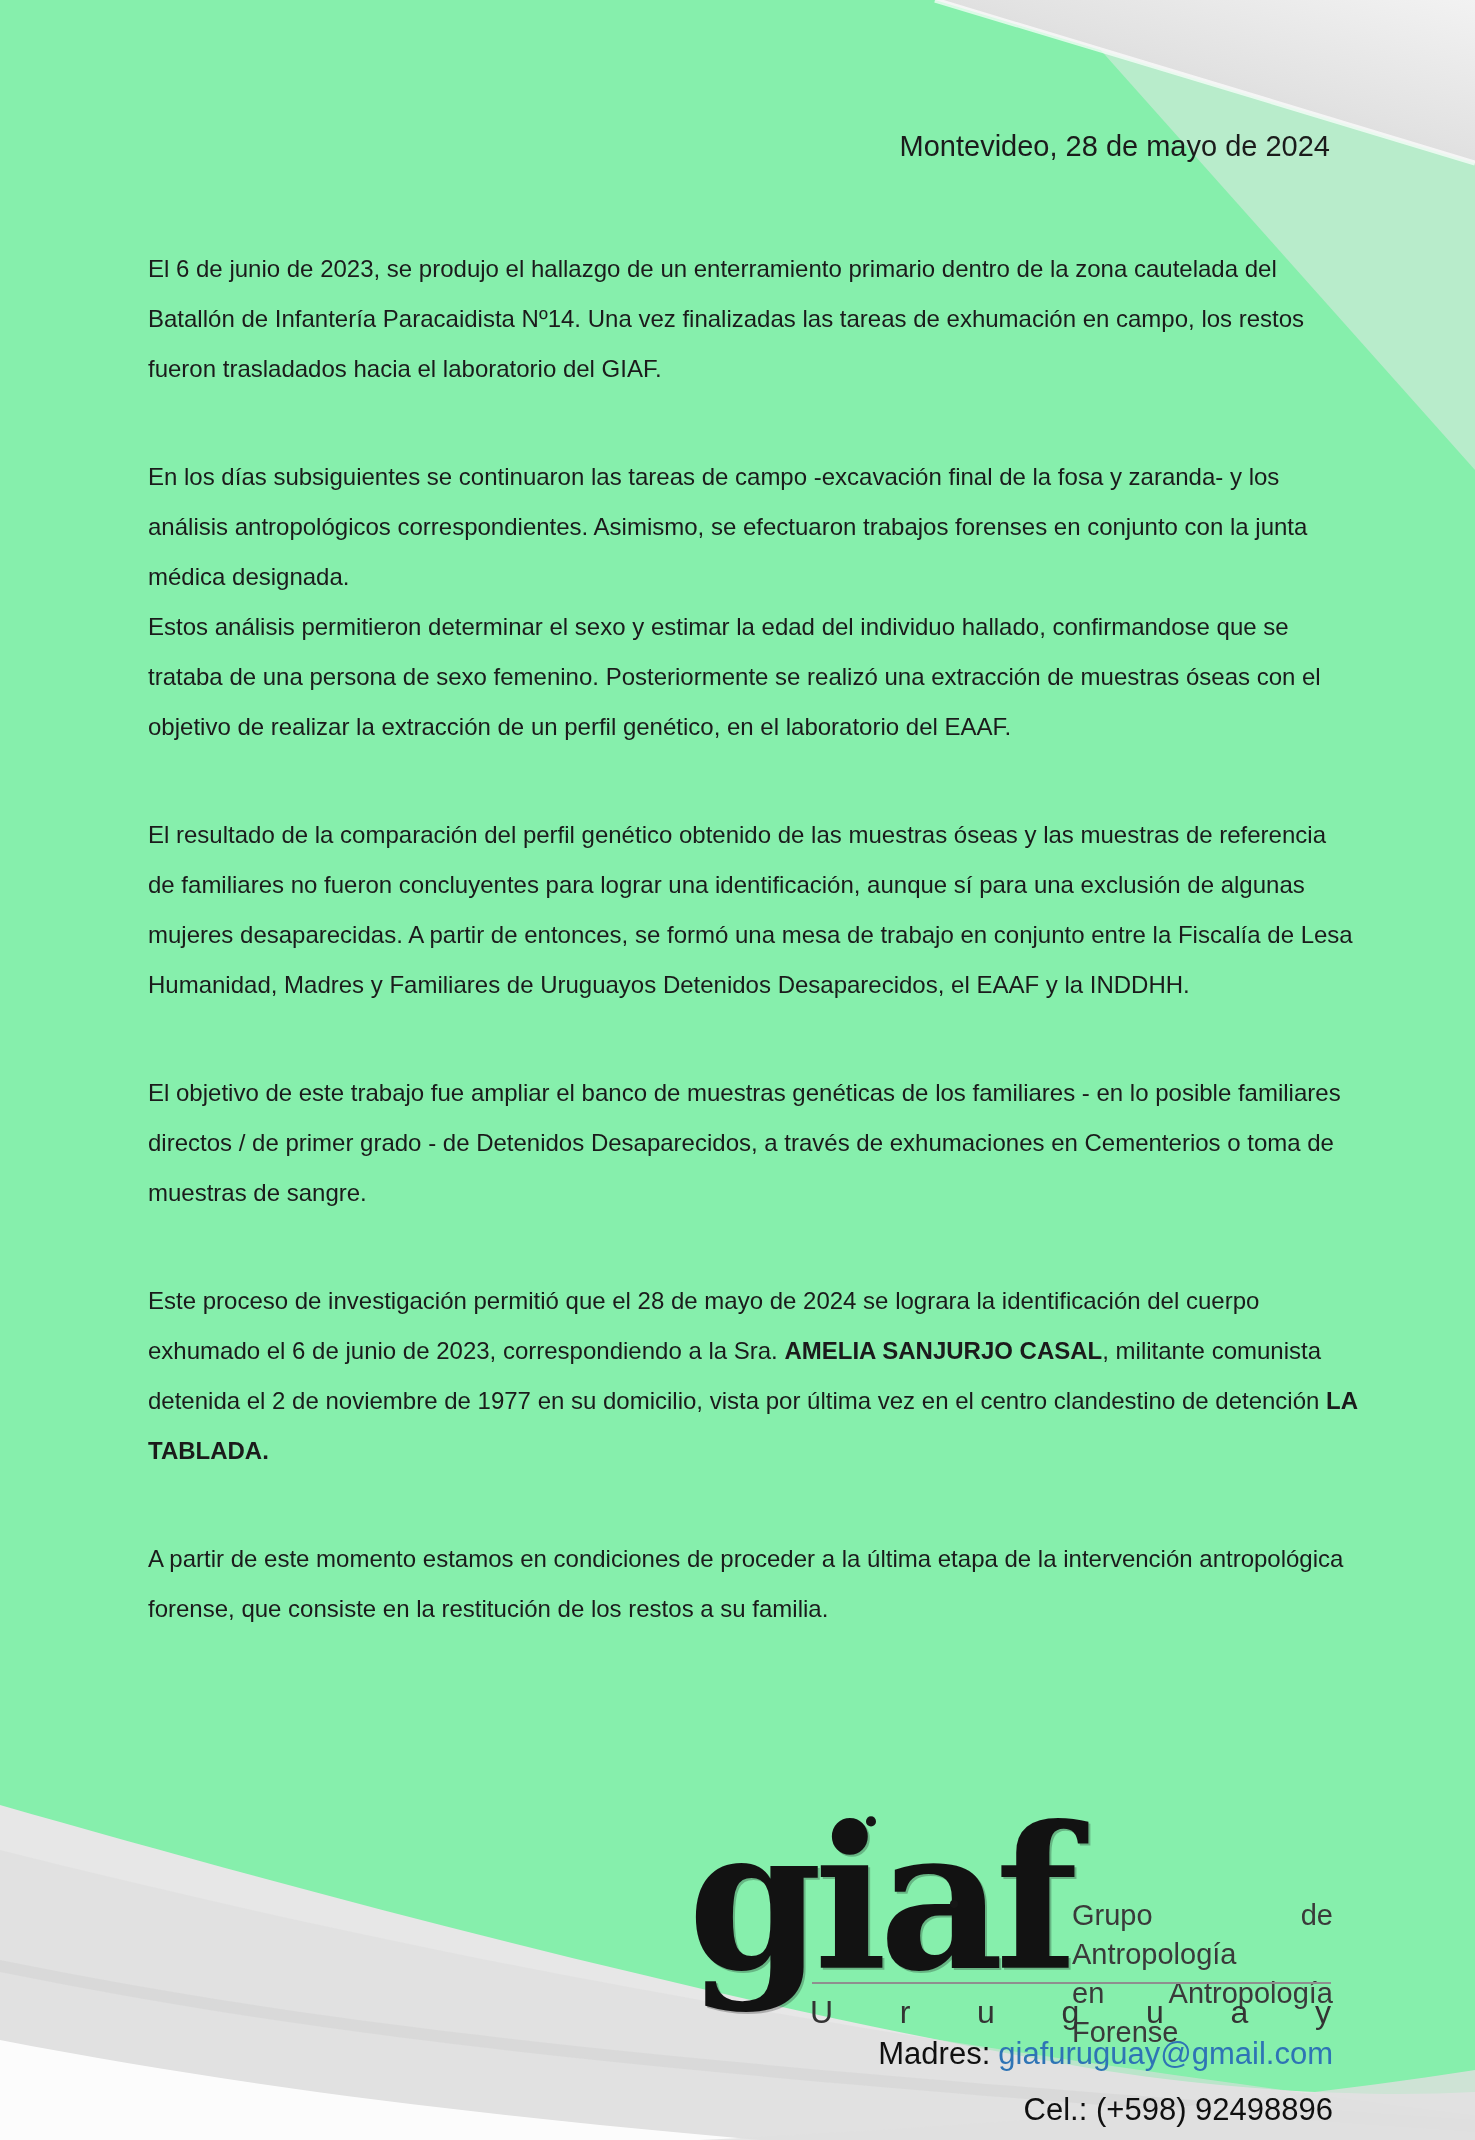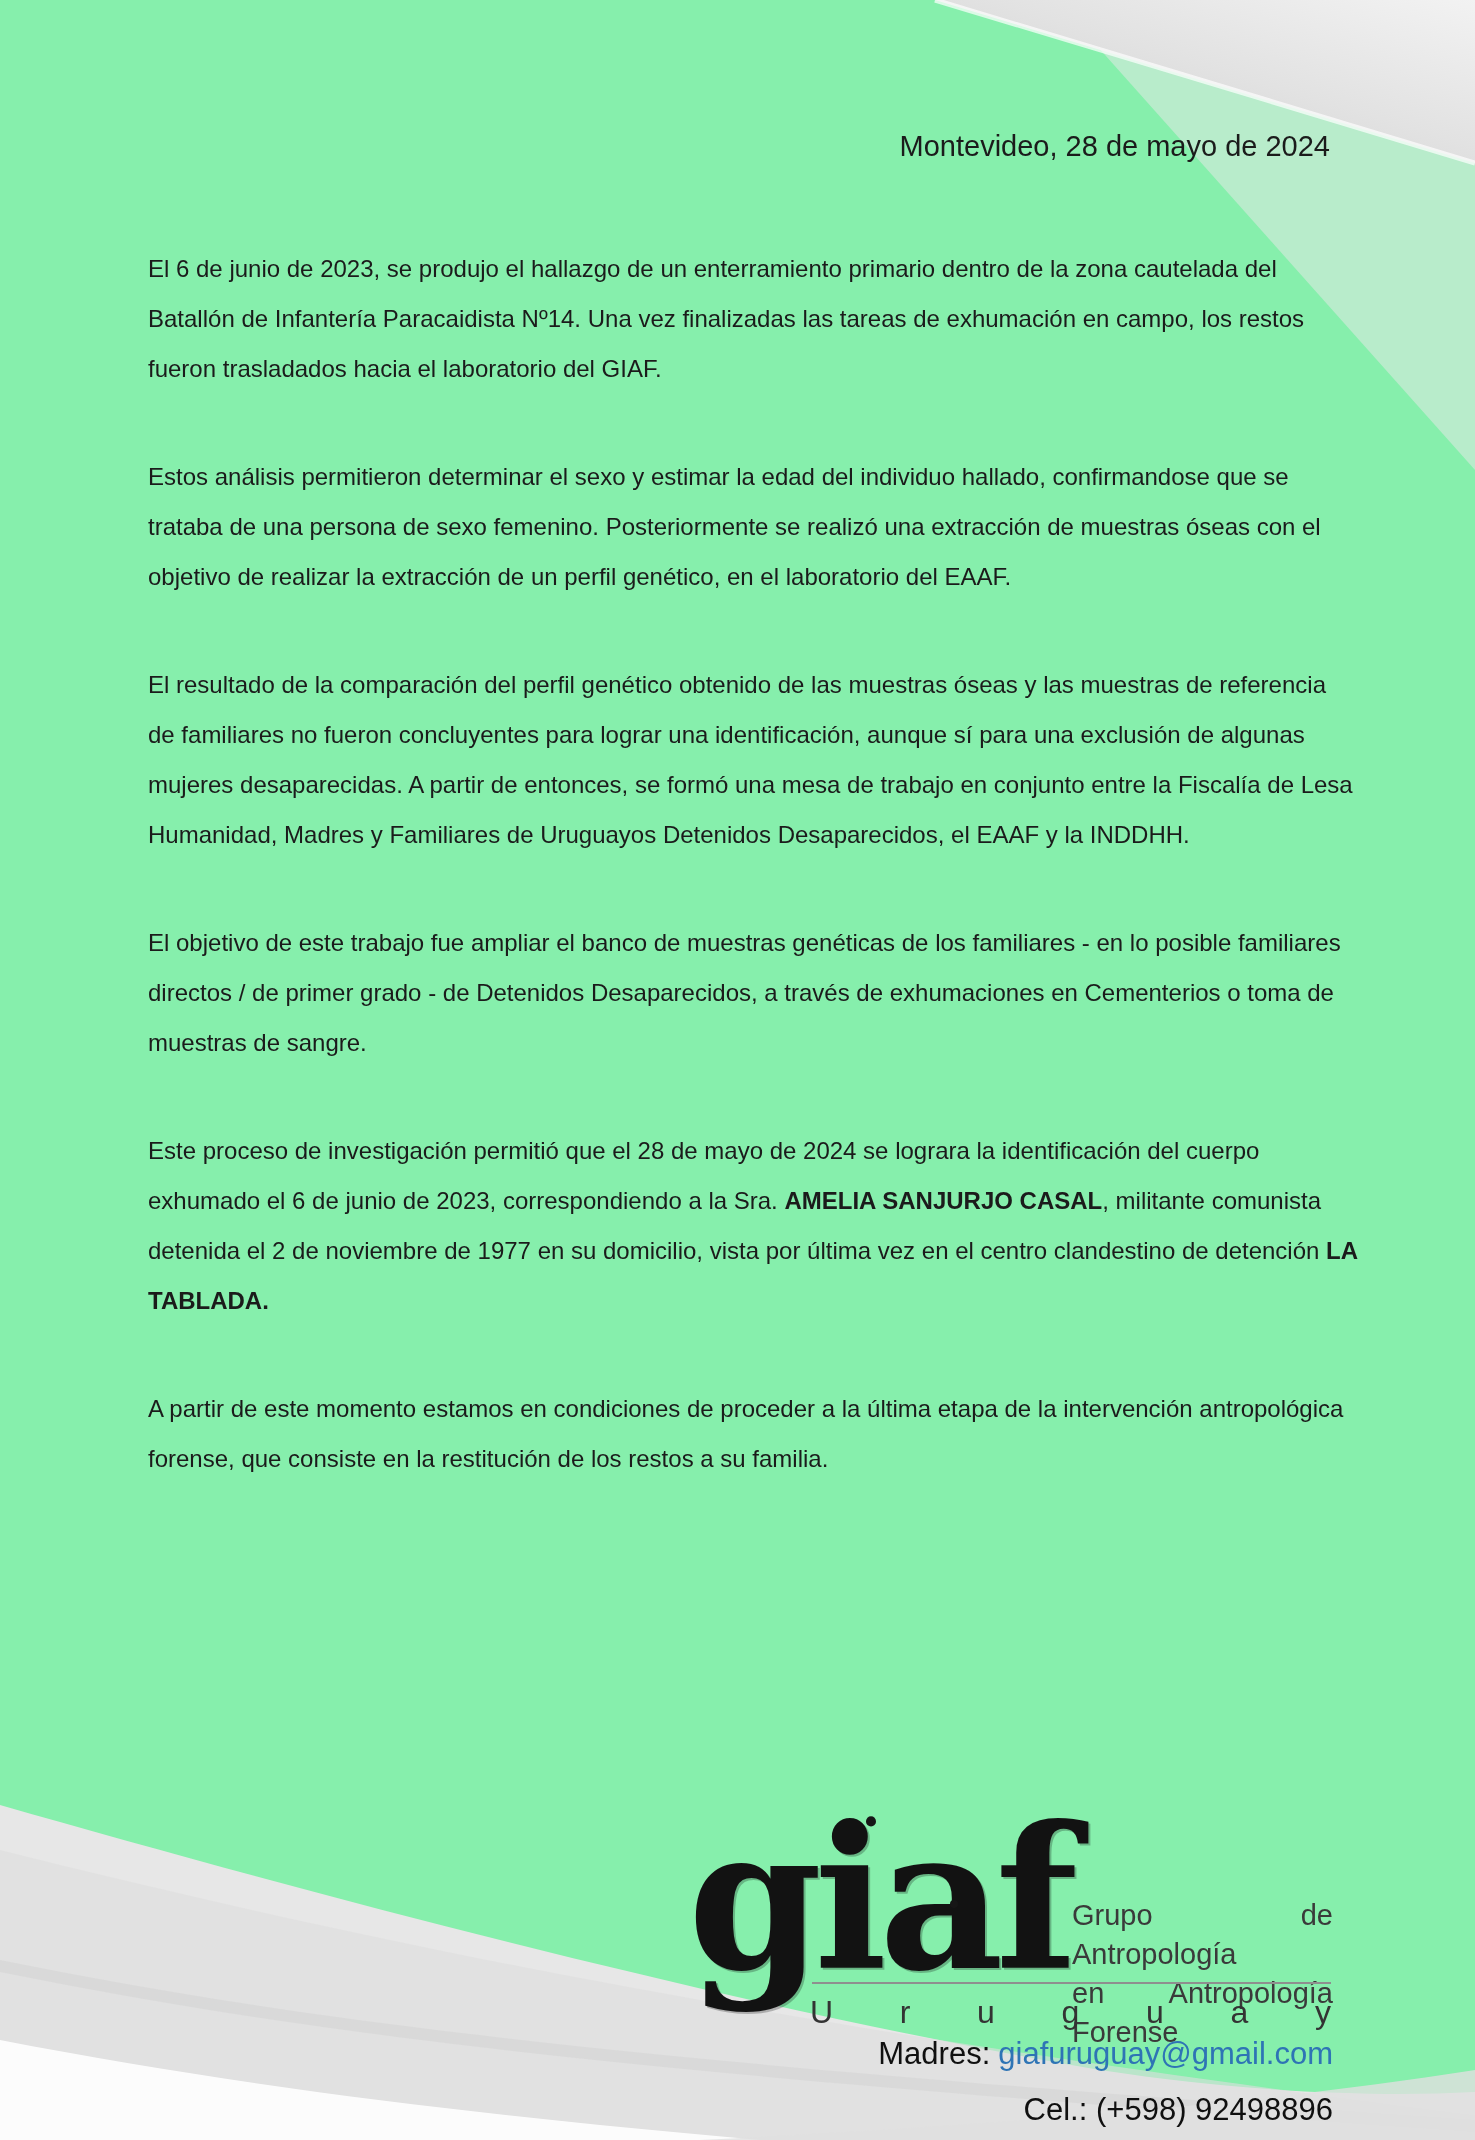--- a/index.html
+++ b/index.html
@@ -97,20 +97,21 @@
     <path d="M0,130 C400,230 800,310 1475,395 L1475,420 L0,420 Z" fill="#dddddd" opacity="0.6"></path>
     <path d="M0,240 C300,300 600,340 1475,400 L1475,412 C600,352 300,312 0,252 Z" fill="#d0d0d0" opacity="0.45"></path>
     <path d="M0,320 C250,368 480,395 760,420 L0,420 Z" fill="#ffffff" opacity="0.9"></path>
     <path d="M700,420 C1000,405 1250,385 1475,350 L1475,420 Z" fill="#e0e0e0" opacity="0.8"></path>
   </svg>
 
   <div class="date">Montevideo, 28 de mayo de 2024</div>
 
   <div class="body-text" id="letterBody">
       <p class="para"><span>El 6 de junio de 2023, se produjo el hallazgo de un enterramiento primario dentro de la zona cautelada del Batallón de Infantería Paracaidista Nº14. Una vez finalizadas las tareas de exhumación en campo, los restos fueron trasladados hacia el laboratorio del GIAF.</span></p>
+      <p class="para tight"><span>En los días subsiguientes se continuaron las tareas de campo -excavación final de la fosa y zaranda- y los análisis antropológicos correspondientes. Asimismo, se efectuaron trabajos forenses en conjunto con la junta médica designada.</span></p>
       <p class="para"><span>Estos análisis permitieron determinar el sexo y estimar la edad del individuo hallado, confirmandose que se trataba de una persona de sexo femenino. Posteriormente se realizó una extracción de muestras óseas con el objetivo de realizar la extracción de un perfil genético, en el laboratorio del EAAF.</span></p>
       <p class="para"><span>El resultado de la comparación del perfil genético obtenido de las muestras óseas y las muestras de referencia de familiares no fueron concluyentes para lograr una identificación, aunque sí para una exclusión de algunas mujeres desaparecidas. A partir de entonces, se formó una mesa de trabajo en conjunto entre la Fiscalía de Lesa Humanidad, Madres y Familiares de Uruguayos Detenidos Desaparecidos, el EAAF y la INDDHH.</span></p>
       <p class="para"><span>El objetivo de este trabajo fue ampliar el banco de muestras genéticas de los familiares - en lo posible familiares directos / de primer grado - de Detenidos Desaparecidos, a través de exhumaciones en Cementerios o toma de muestras de sangre.</span></p>
       <p class="para"><span>Este proceso de investigación permitió que el 28 de mayo de 2024 se lograra la identificación del cuerpo exhumado el 6 de junio de 2023, correspondiendo a la Sra. </span><strong>AMELIA SANJURJO CASAL</strong><span>, militante comunista detenida el 2 de noviembre de 1977 en su domicilio, vista por última vez en el centro clandestino de detención </span><strong>LA TABLADA.</strong></p>
       <p class="para"><span>A partir de este momento estamos en condiciones de proceder a la última etapa de la intervención antropológica forense, que consiste en la restitución de los restos a su familia.</span></p>
     </div>
 
   <footer class="logo-block">
     <div class="wordmark">giaf</div>
     <div class="org-name">

